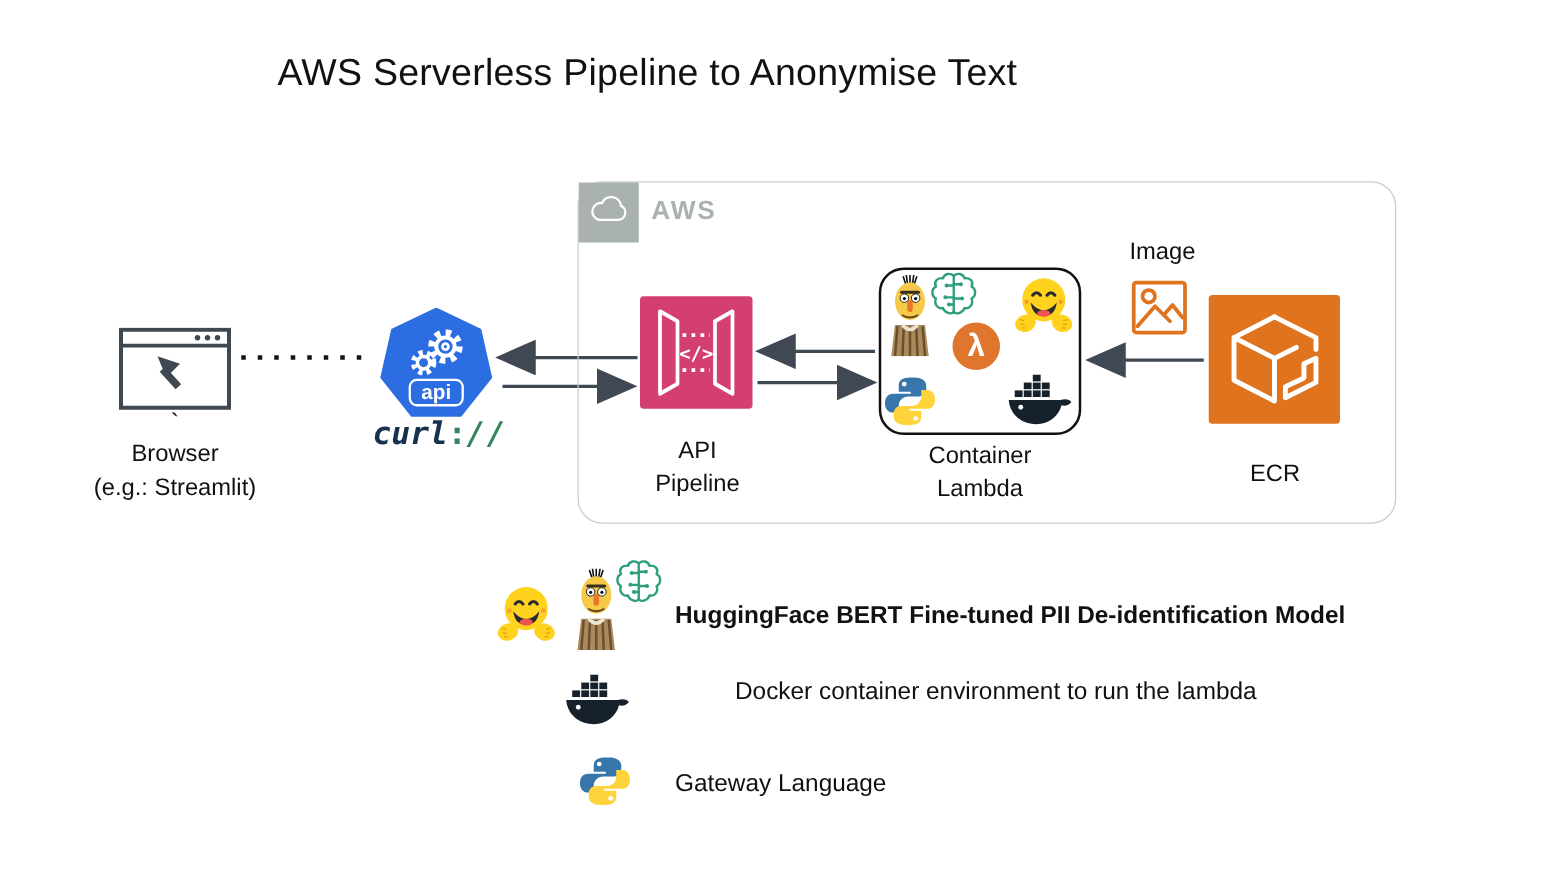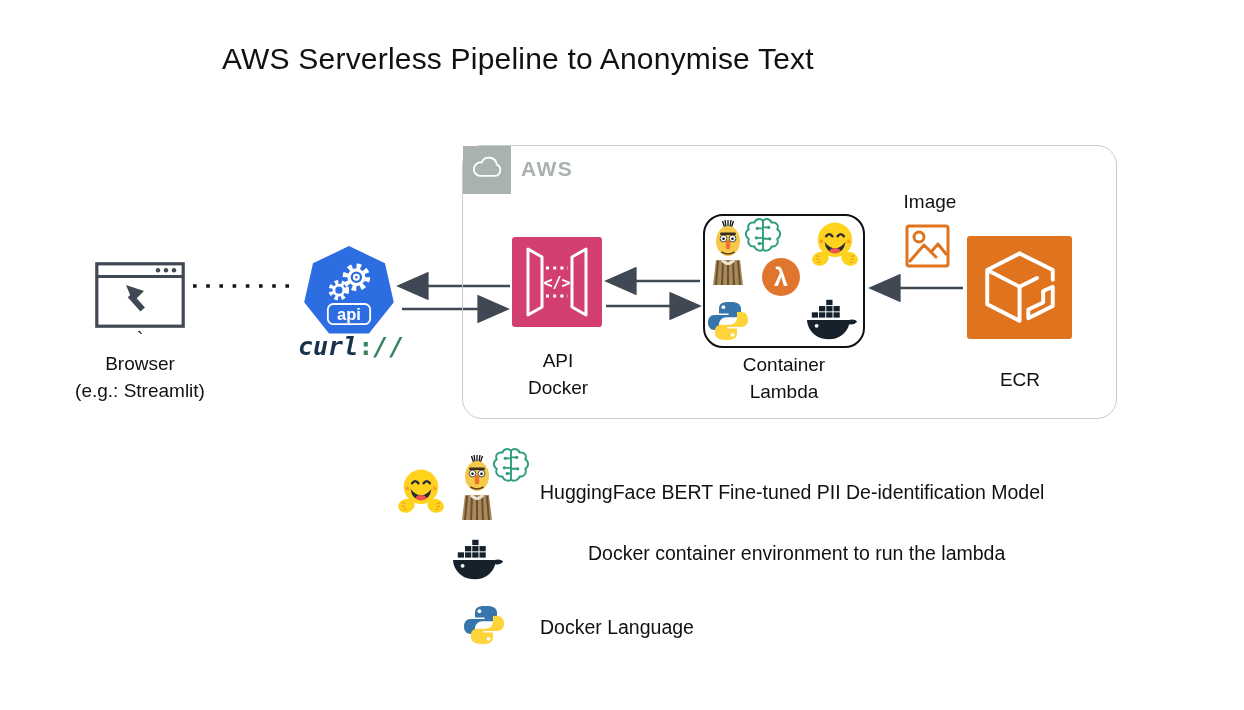--- a/index.html
+++ b/index.html
@@ -110,21 +110,21 @@
         <polygon points="16,12 30,20 30,70 16,78"></polygon>
         <polygon points="74,12 60,20 60,70 74,78"></polygon>
         <line x1="34" y1="31" x2="56" y2="31" stroke-dasharray="3 4.2"></line>
         <line x1="34" y1="59" x2="56" y2="59" stroke-dasharray="3 4.2"></line>
       </g>
       <text x="45" y="51" text-anchor="middle" fill="#fff" font-size="15" font-weight="bold" font-family="DejaVu Sans Mono, monospace">&lt;/&gt;</text>
     </svg>
   </div>
   <div class="abs node-label" style="left:503px;top:347px;width:110px;">
     <div>API</div>
-    <div>Docker</div>
+    <div>Pipeline</div>
   </div>
 
   <div class="abs container-box" style="left:703px;top:214px;"></div>
   <div class="abs icon-slot" style="left:712px;top:219px;">
       <svg width="32" height="66" viewBox="0 0 32 66">
         <g stroke="#111" stroke-width="1.3">
           <line x1="16" y1="8" x2="16" y2="1"></line>
           <line x1="12.5" y1="8" x2="10.5" y2="2"></line>
           <line x1="19.5" y1="8" x2="21.5" y2="2"></line>
           <line x1="14" y1="8" x2="13" y2="1"></line>
@@ -294,21 +294,21 @@
           </g>
           <g fill="#2E9E7E">
             <circle cx="14" cy="12" r="1.7"></circle>
             <circle cx="26" cy="11" r="1.7"></circle>
             <circle cx="13" cy="22" r="1.7"></circle>
             <circle cx="27" cy="23" r="1.7"></circle>
             <circle cx="16" cy="28" r="1.7"></circle>
           </g>
         </svg>
       </div>
-    <div class="abs legend-text" style="left:540px;top:481px;">HuggingFace BERT Fine-tuned PII De-identification Model</div>
+    <div class="abs legend-text" style="left:540px;top:481px;font-weight:bold;">HuggingFace BERT Fine-tuned PII De-identification Model</div>
 
     <div class="abs icon-slot" style="left:452px;top:538px;">
         <svg width="54" height="46" viewBox="0 0 56 46">
           <g fill="#17212B">
             <rect x="21" y="1" width="6.5" height="5.5"></rect>
             <rect x="13.5" y="7.5" width="6.5" height="5.5"></rect>
             <rect x="21" y="7.5" width="6.5" height="5.5"></rect>
             <rect x="28.5" y="7.5" width="6.5" height="5.5"></rect>
             <rect x="6" y="14" width="6.5" height="5.5"></rect>
             <rect x="13.5" y="14" width="6.5" height="5.5"></rect>
@@ -322,16 +322,16 @@
     <div class="abs legend-text" style="left:540px;top:542px;margin-left:48px;">Docker container environment to run the lambda</div>
 
     <div class="abs icon-slot" style="left:462px;top:604px;">
         <svg width="44" height="42" viewBox="0 0 44 42">
           <path d="M22 2 C16 2 13 4.2 13 8.4 V13.4 H22.6 V15 H8.6 C4.2 15 2 18.2 2 22.5 C2 26.8 4.2 30 8.6 30 H13 V24.6 C13 20.4 16.4 17.2 20.6 17.2 H29 C32.6 17.2 35 14.8 35 11.2 V8.4 C35 4.2 30.4 2 26.2 2 Z" fill="#3776AB"></path>
           <path d="M22 40 C28 40 31 37.8 31 33.6 V28.6 H21.4 V27 H35.4 C39.8 27 42 23.8 42 19.5 C42 15.2 39.8 12 35.4 12 H31 V17.4 C31 21.6 27.6 24.8 23.4 24.8 H15 C11.4 24.8 9 27.2 9 30.8 V33.6 C9 37.8 13.6 40 17.8 40 Z" fill="#FFD43B"></path>
           <circle cx="17.4" cy="7.2" r="1.9" fill="#fff"></circle>
           <circle cx="26.6" cy="34.8" r="1.9" fill="#fff"></circle>
         </svg>
       </div>
-    <div class="abs legend-text" style="left:540px;top:616px;">Docker Language</div>
+    <div class="abs legend-text" style="left:540px;top:616px;">Gateway Language</div>
   </div>
 
 </div>
 
 </body></html>

